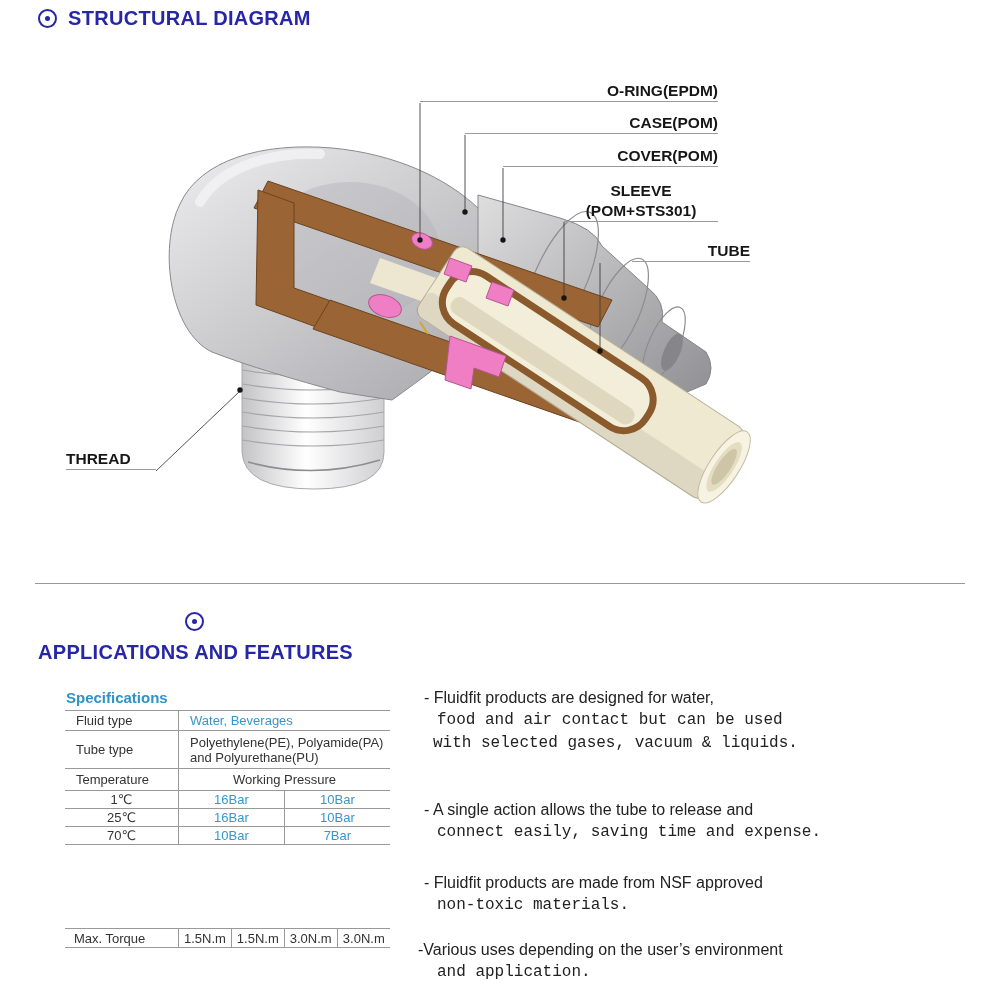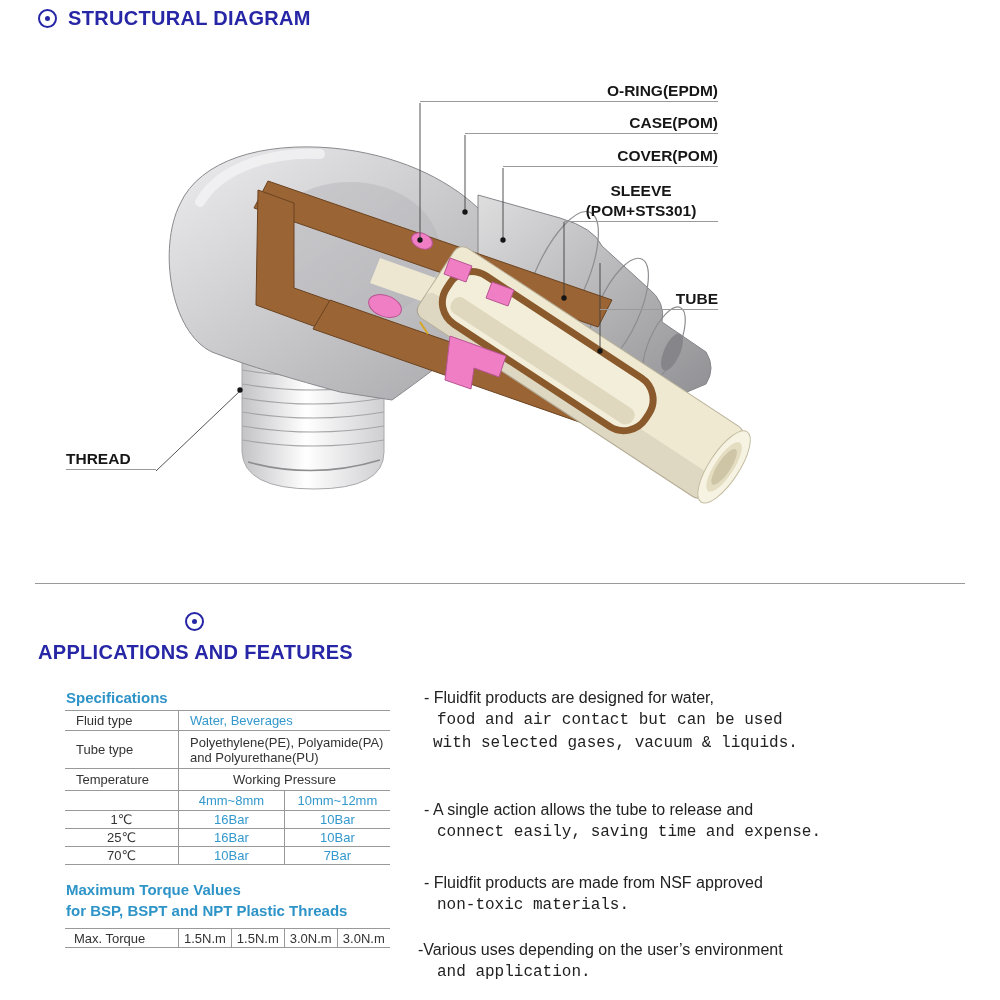--- a/index.html
+++ b/index.html
@@ -141,21 +141,21 @@
     </g>
   </svg>
 
   <div class="dlabel right" style="left:420px;top:81px;width:298px;">O-RING(EPDM)</div>
   <div class="dlabel right" style="left:465px;top:113px;width:253px;">CASE(POM)</div>
   <div class="dlabel right" style="left:503px;top:146px;width:215px;">COVER(POM)</div>
   <div class="dlabel center" style="left:564px;top:181px;width:154px;">
     <div>SLEEVE</div>
     <div>(POM+STS301)</div>
   </div>
-  <div class="dlabel right" style="left:600px;top:241px;width:118px;margin-top:48px;">TUBE</div>
+  <div class="dlabel right" style="left:632px;top:241px;width:118px;">TUBE</div>
   <div class="dlabel" style="left:66px;top:449px;width:90px;">THREAD</div>
 
   <div class="divider"></div>
 
   <div class="sec-head" style="top:612px;flex-direction:column;">
     <span class="ring"></span>
     <span>APPLICATIONS AND FEATURES</span>
   </div>
 
   <div class="subhead" style="left:66px;top:687px;">Specifications</div>
@@ -168,46 +168,37 @@
     </tr>
     <tr>
       <td class="c1 pl" style="height:37px;">Tube type</td>
       <td class="pl" colspan="2"><span>Polyethylene(PE), Polyamide(PA)</span><br><span>and Polyurethane(PU)</span></td>
     </tr>
     <tr>
       <td class="c1 pl" style="height:21px;">Temperature</td>
       <td class="ctr" colspan="2">Working Pressure</td>
     </tr>
     <tr>
-      <td class="c1" style="height:19px;"></td>
-      <td class="c2 vr ctr blue">4mm~8mm</td>
-      <td class="c3 ctr blue">10mm~12mm</td>
-    </tr>
-    <tr>
       <td class="c1 ctr" style="height:17px;">1℃</td>
       <td class="c2 vr ctr blue">16Bar</td>
       <td class="c3 ctr blue">10Bar</td>
     </tr>
     <tr>
       <td class="c1 ctr" style="height:17px;">25℃</td>
       <td class="c2 vr ctr blue">16Bar</td>
       <td class="c3 ctr blue">10Bar</td>
     </tr>
     <tr>
       <td class="c1 ctr" style="height:17px;">70℃</td>
       <td class="c2 vr ctr blue">10Bar</td>
       <td class="c3 ctr blue">7Bar</td>
     </tr>
   </tbody>
     </table>
 
-  <div class="subhead" style="left:66px;top:879px;">
-    <div>Maximum Torque Values</div>
-    <div>for BSP, BSPT and NPT Plastic Threads</div>
-  </div>
 
   <table class="grid torque">
     <tbody>
     <tr>
       <td class="c1">Max. Torque</td>
       <td>1.5N.m</td>
       <td>1.5N.m</td>
       <td>3.0N.m</td>
       <td>3.0N.m</td>
     </tr>

